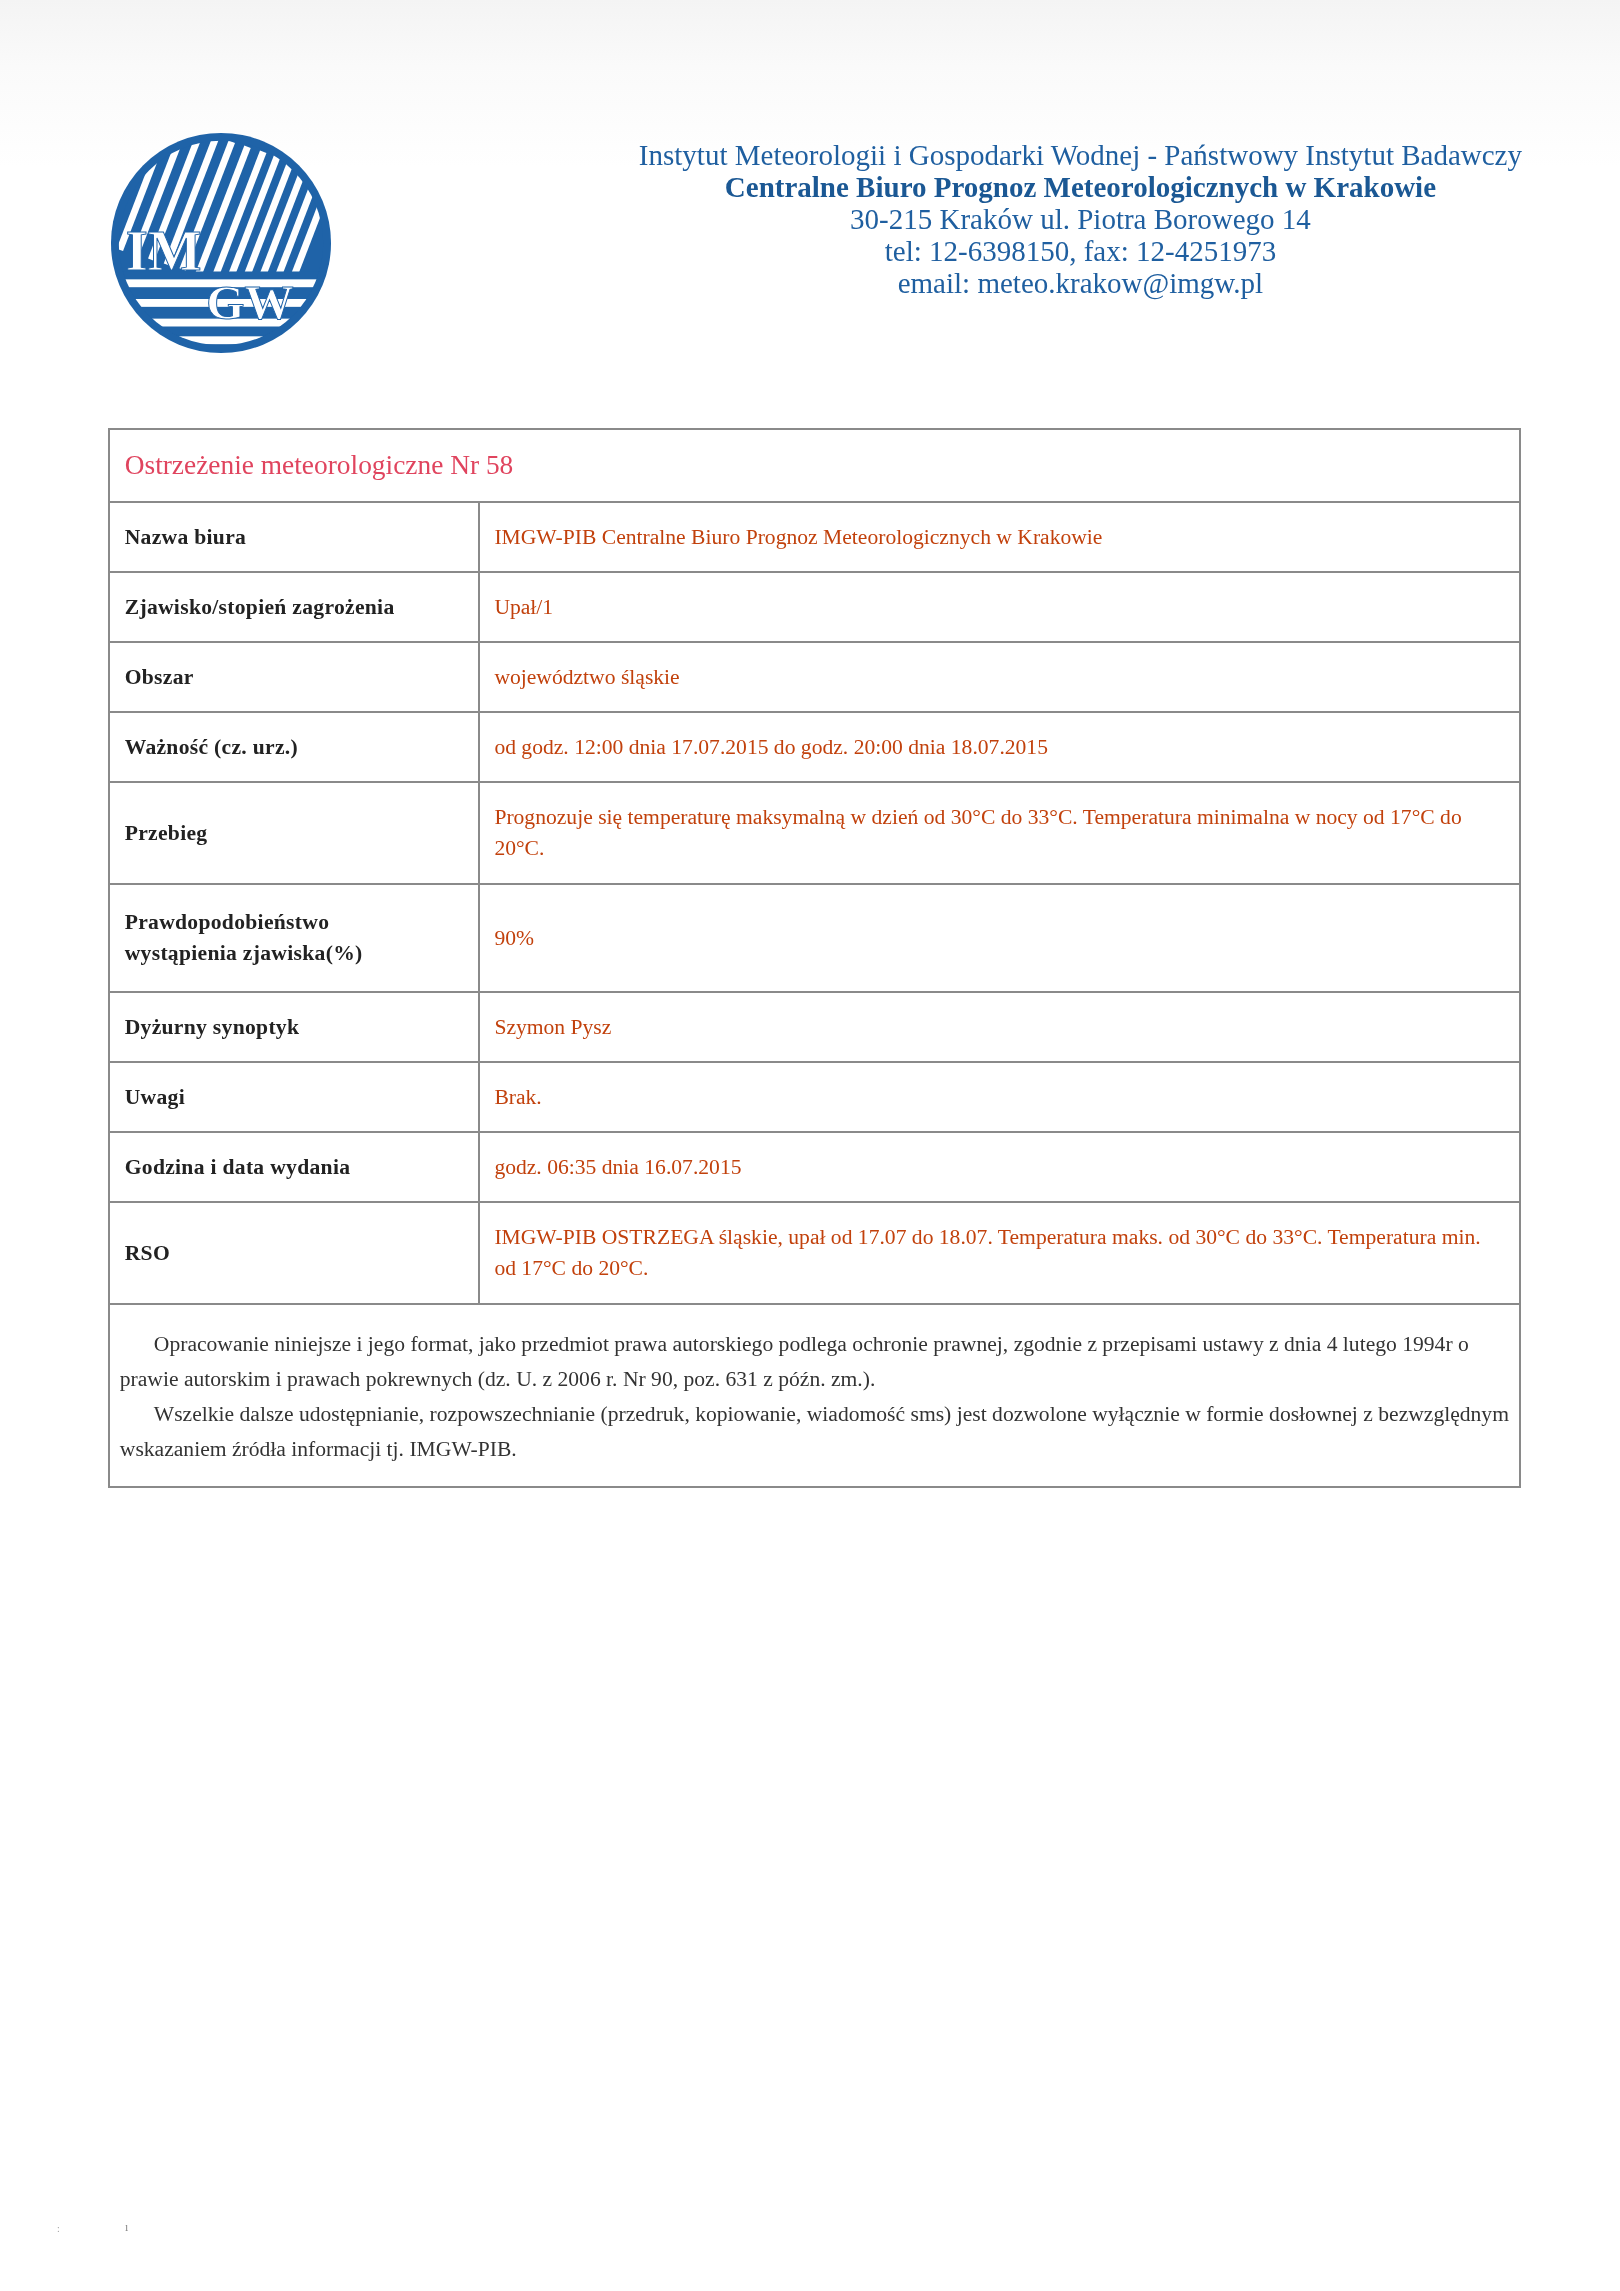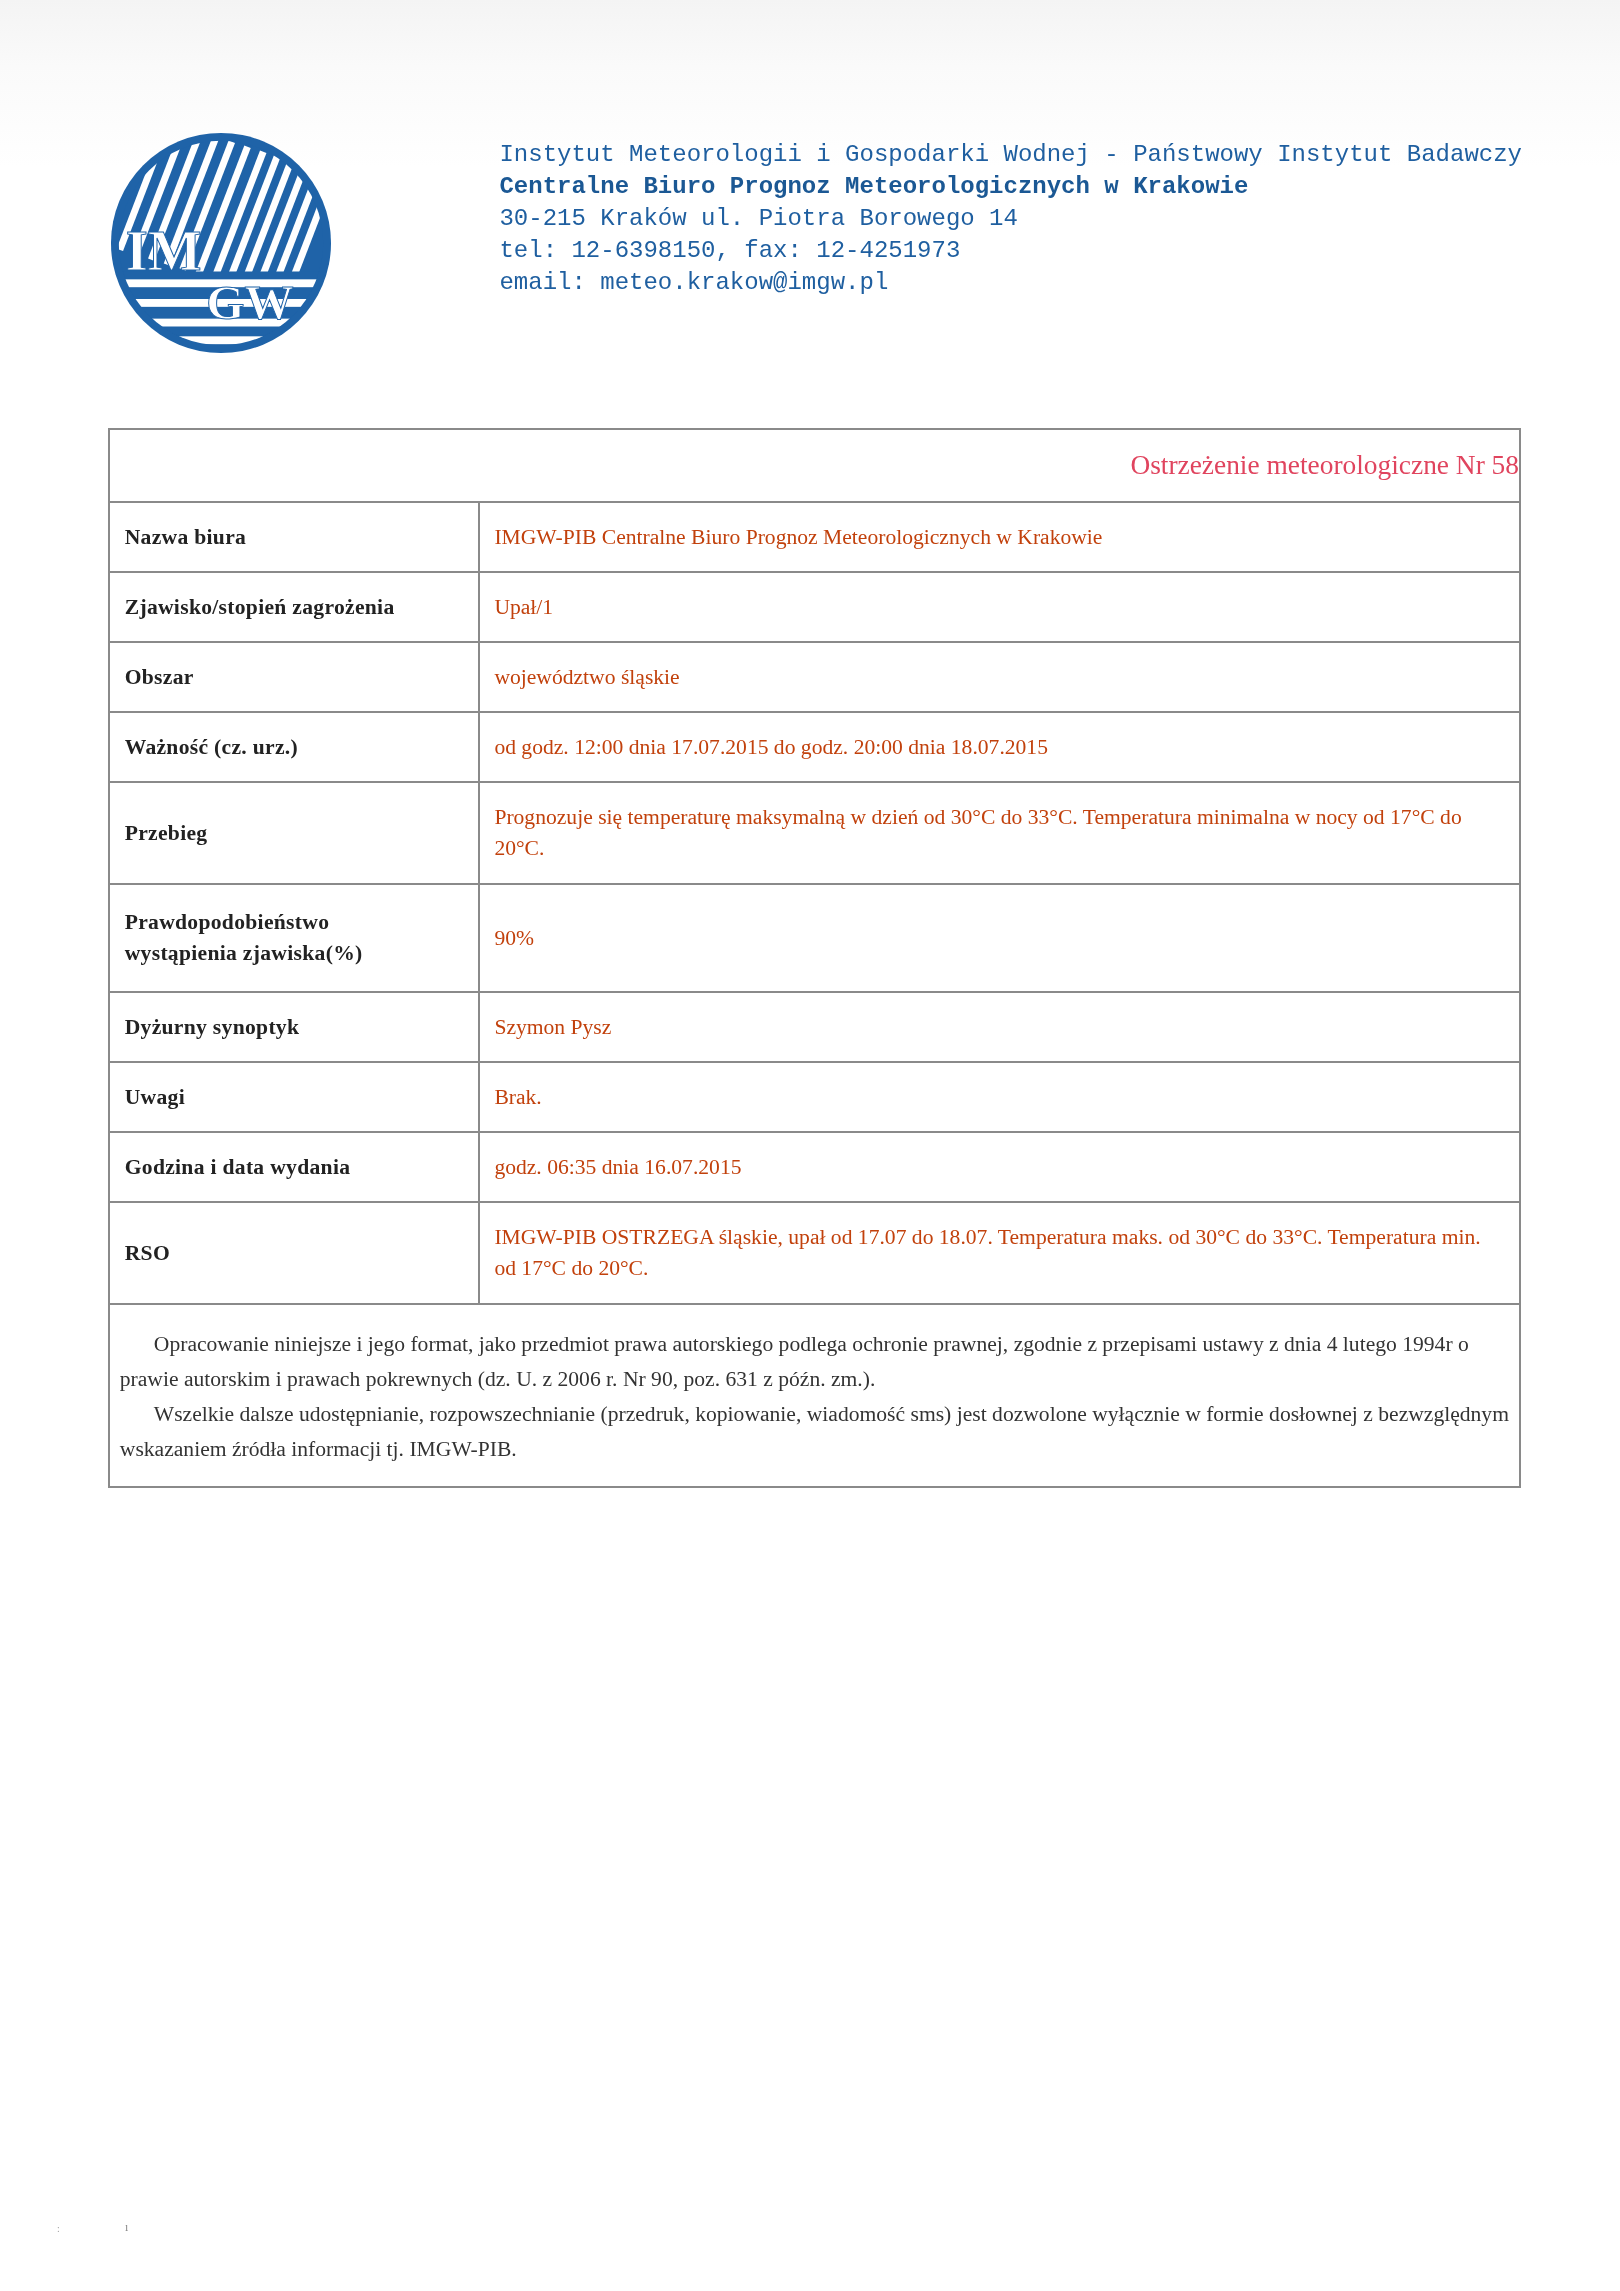--- a/index.html
+++ b/index.html
@@ -24,24 +24,24 @@
       position: absolute;
       left: 110px;
       top: 132px;
       width: 222px;
       height: 222px;
     }
     .header-block {
       position: absolute;
       right: 98px;
       top: 139px;
-      text-align: left;
-      font-family: Liberation Mono, monospace;
+      text-align: center;
+      font-family: Liberation Serif, serif;
       color: #1f5fa0;
-      font-size: 24px;
+      font-size: 29px;
       line-height: 32px;
     }
     .header-block .bold {
       font-weight: bold;
       color: #1b5894;
     }
     .warning-table {
       position: absolute;
       left: 108px;
       top: 428px;
@@ -51,21 +51,21 @@
     }
     .warning-table td {
       border: 2px solid #8a8a8a;
       vertical-align: middle;
       font-size: 21.6px;
       line-height: 31px;
       padding: 0 0 0 14.7px;
     }
     .title-cell {
       height: 71px;
-      text-align: right;
+      text-align: left;
       color: #e0445e;
       font-size: 27.4px !important;
       font-weight: normal;
     }
     .label-cell {
       width: 353px;
       font-weight: bold;
       color: #222;
       letter-spacing: 0.3px;
       margin-left: 24px;

